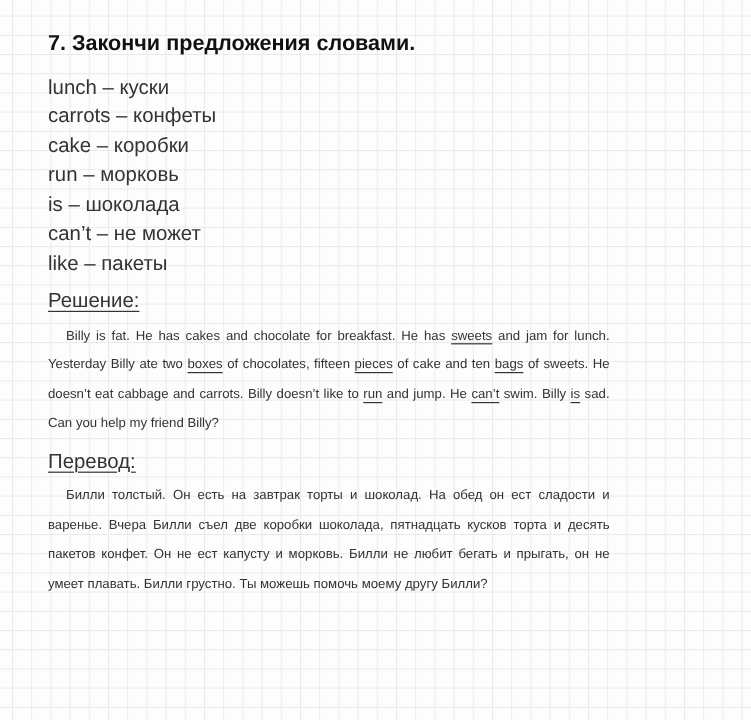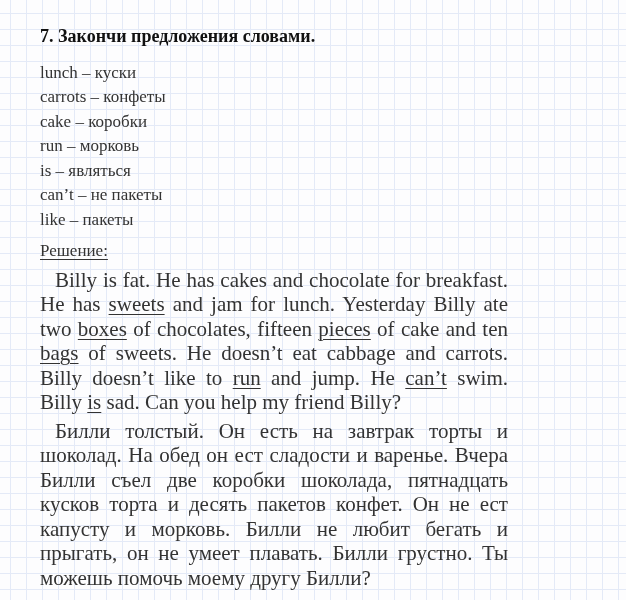--- a/index.html
+++ b/index.html
@@ -19,21 +19,20 @@
     background-position: 10px 13px;
     font-family: "Liberation Sans", sans-serif;
     color: #333333;
     -webkit-font-smoothing: antialiased;
   }
   .page {
     box-sizing: border-box;
     width: 564px;
     height: 600px;
     padding: 26px 40px 0 40px;
-    font-family: Liberation Serif, serif;
   }
   .title {
     margin: 0 0 13px 0;
     font-size: 18px;
     line-height: 1.2;
     font-weight: bold;
     color: #111111;
   }
   .vocab-item {
     font-size: 17px;
@@ -43,21 +42,21 @@
   .section-heading {
     margin-top: 7px;
     font-size: 17px;
     line-height: 24.5px;
     text-decoration: underline;
     text-underline-offset: 3px;
     text-decoration-thickness: 1px;
   }
   .para {
     margin: 4px 16px 0 0;
-    font-size: 21px;
+    font-size: 11px;
     line-height: 24.5px;
     text-align: justify;
     text-indent: 15px;
   }
   .u {
     text-decoration: underline;
     text-underline-offset: 3px;
     text-decoration-thickness: 1px;
   }
 </style>
@@ -66,25 +65,26 @@
 
 <div class="page">
 
   <h1 class="title">7. Закончи предложения словами.</h1>
 
   <div class="vocab">
     <div class="vocab-item">lunch – куски</div>
     <div class="vocab-item">carrots – конфеты</div>
     <div class="vocab-item">cake – коробки</div>
     <div class="vocab-item">run – морковь</div>
-    <div class="vocab-item">is – являться</div>
-    <div class="vocab-item">can’t – не пакеты</div>
+    <div class="vocab-item">is – шоколада</div>
+    <div class="vocab-item">can’t – не может</div>
     <div class="vocab-item">like – пакеты</div>
   </div>
 
   <div class="section-heading">Решение:</div>
 
   <p class="para"><span>Billy is fat. He has cakes and chocolate for breakfast. He has </span><span class="u">sweets</span><span> and jam for lunch. Yesterday Billy ate two </span><span class="u">boxes</span><span> of chocolates, fifteen </span><span class="u">pieces</span><span> of cake and ten </span><span class="u">bags</span><span> of sweets. He doesn’t eat cabbage and carrots. Billy doesn’t like to </span><span class="u">run</span><span> and jump. He </span><span class="u">can’t</span><span> swim. Billy </span><span class="u">is</span><span> sad. Can you help my friend Billy?</span></p>
 
+  <div class="section-heading">Перевод:</div>
 
   <p class="para">Билли толстый. Он есть на завтрак торты и шоколад. На обед он ест сладости и варенье. Вчера Билли съел две коробки шоколада, пятнадцать кусков торта и десять пакетов конфет. Он не ест капусту и морковь. Билли не любит бегать и прыгать, он не умеет плавать. Билли грустно. Ты можешь помочь моему другу Билли?</p>
 
 </div>
 
 </body></html>

